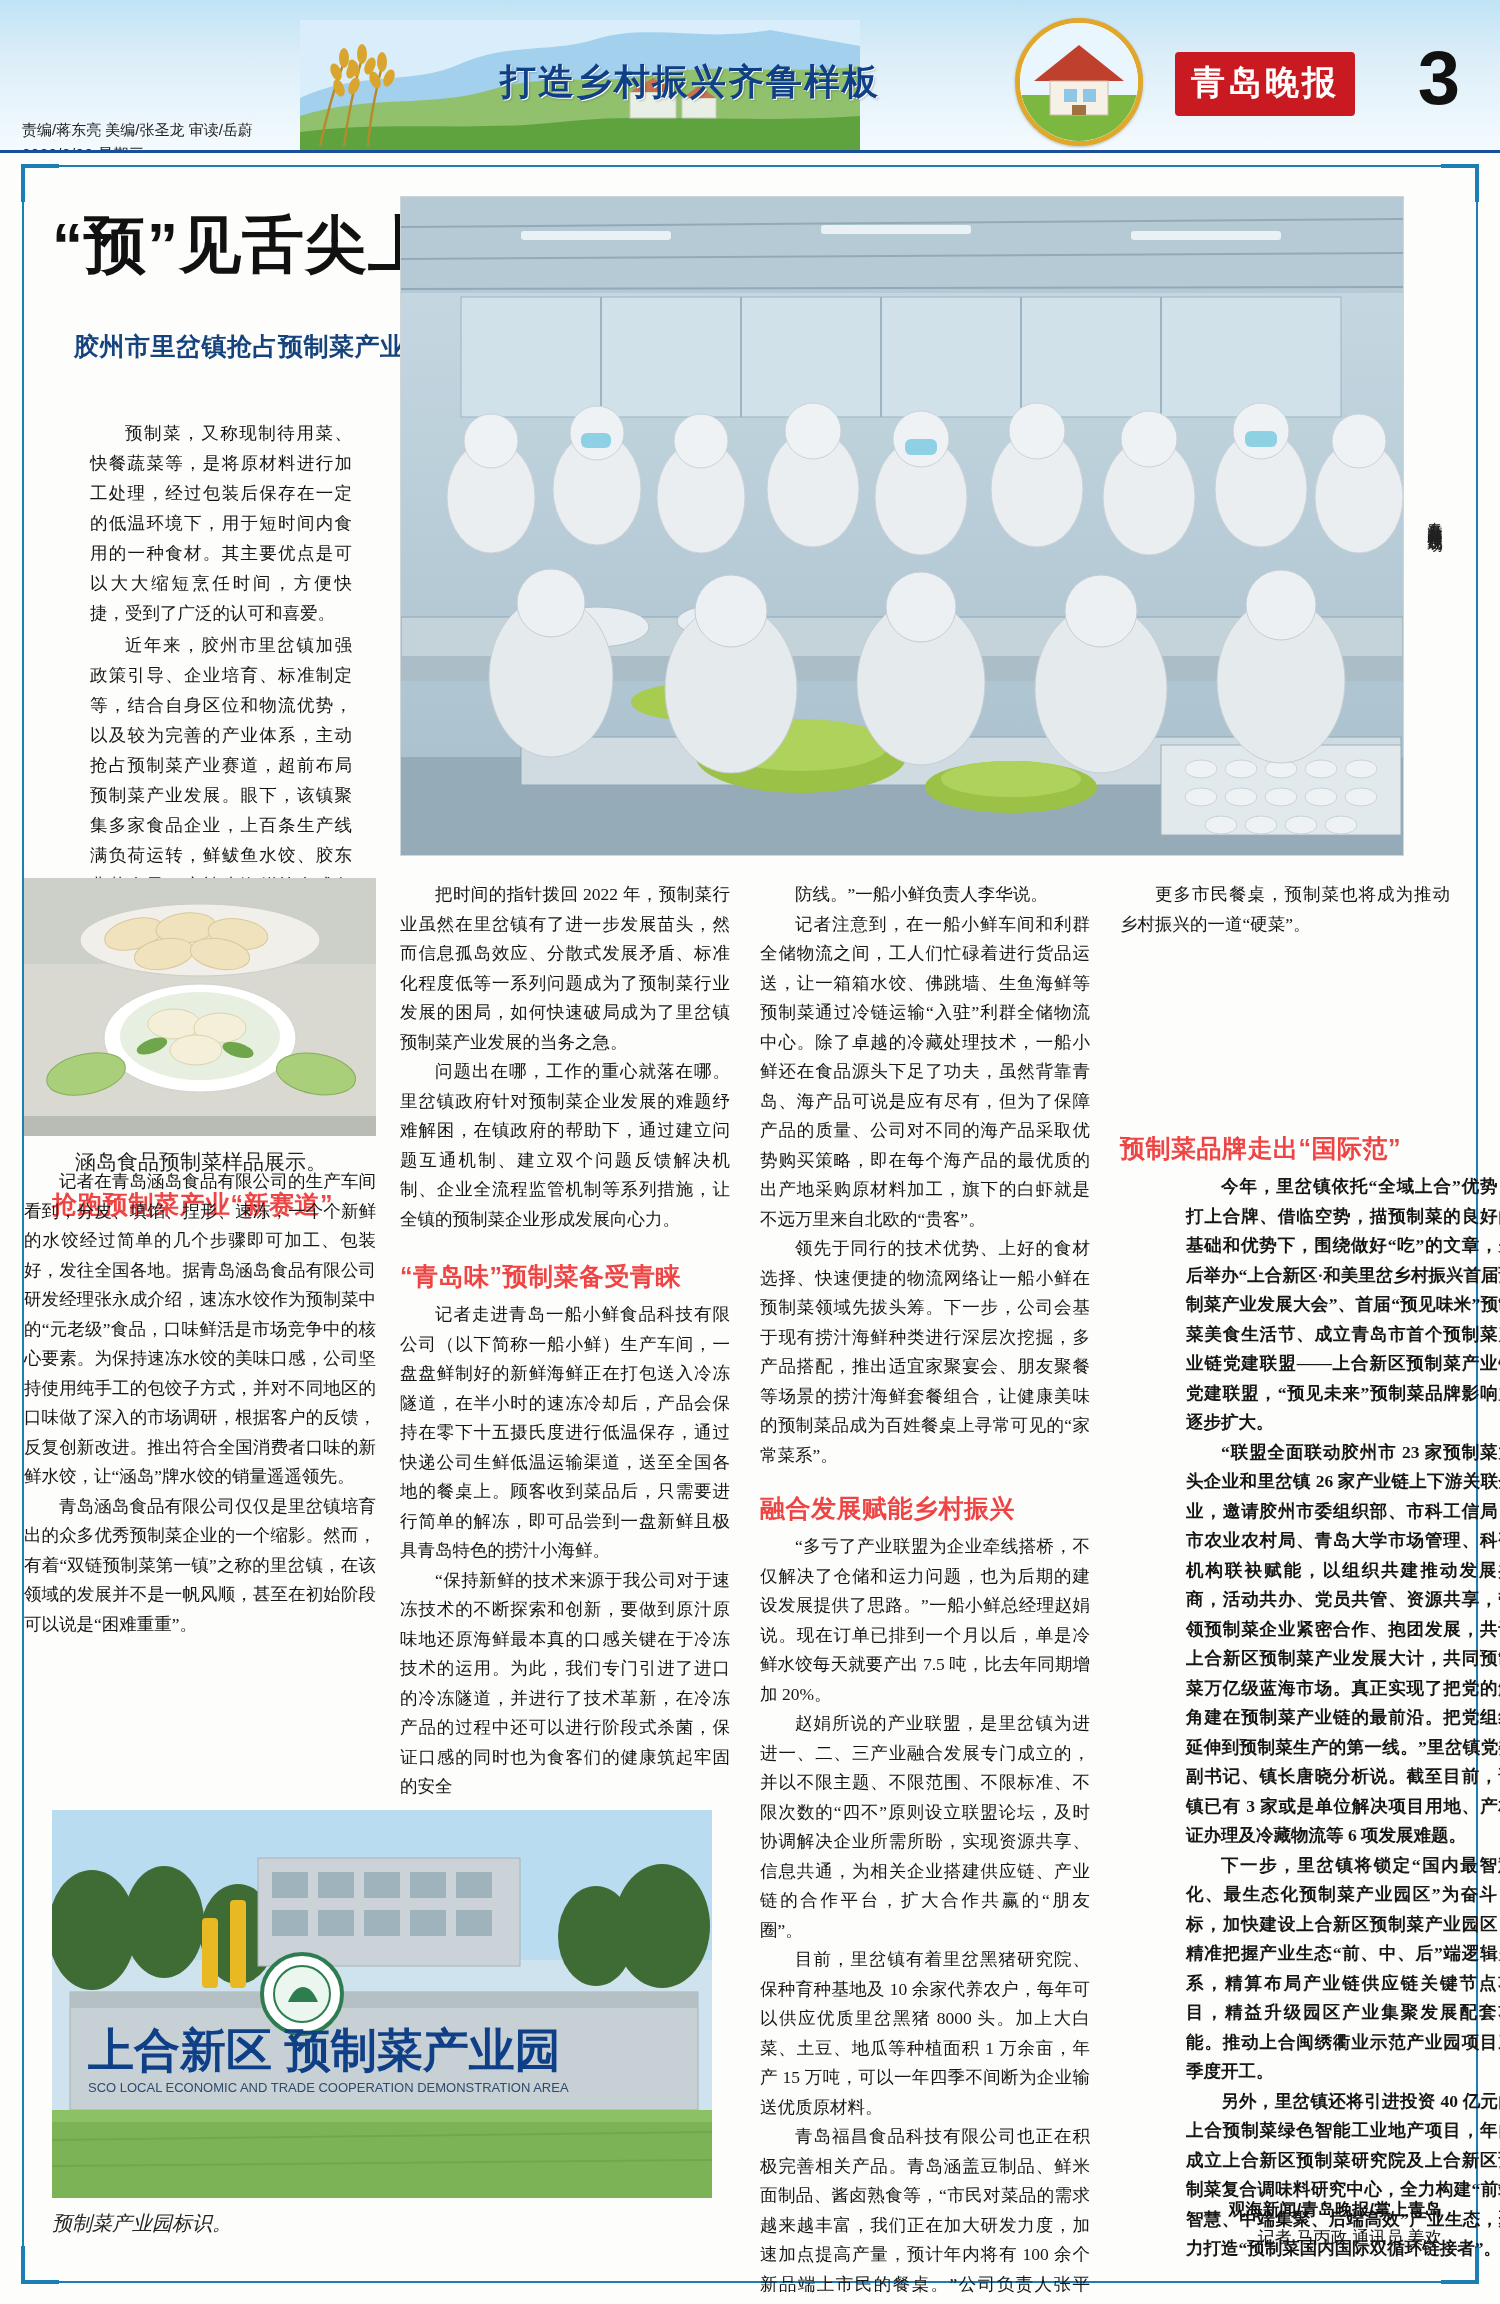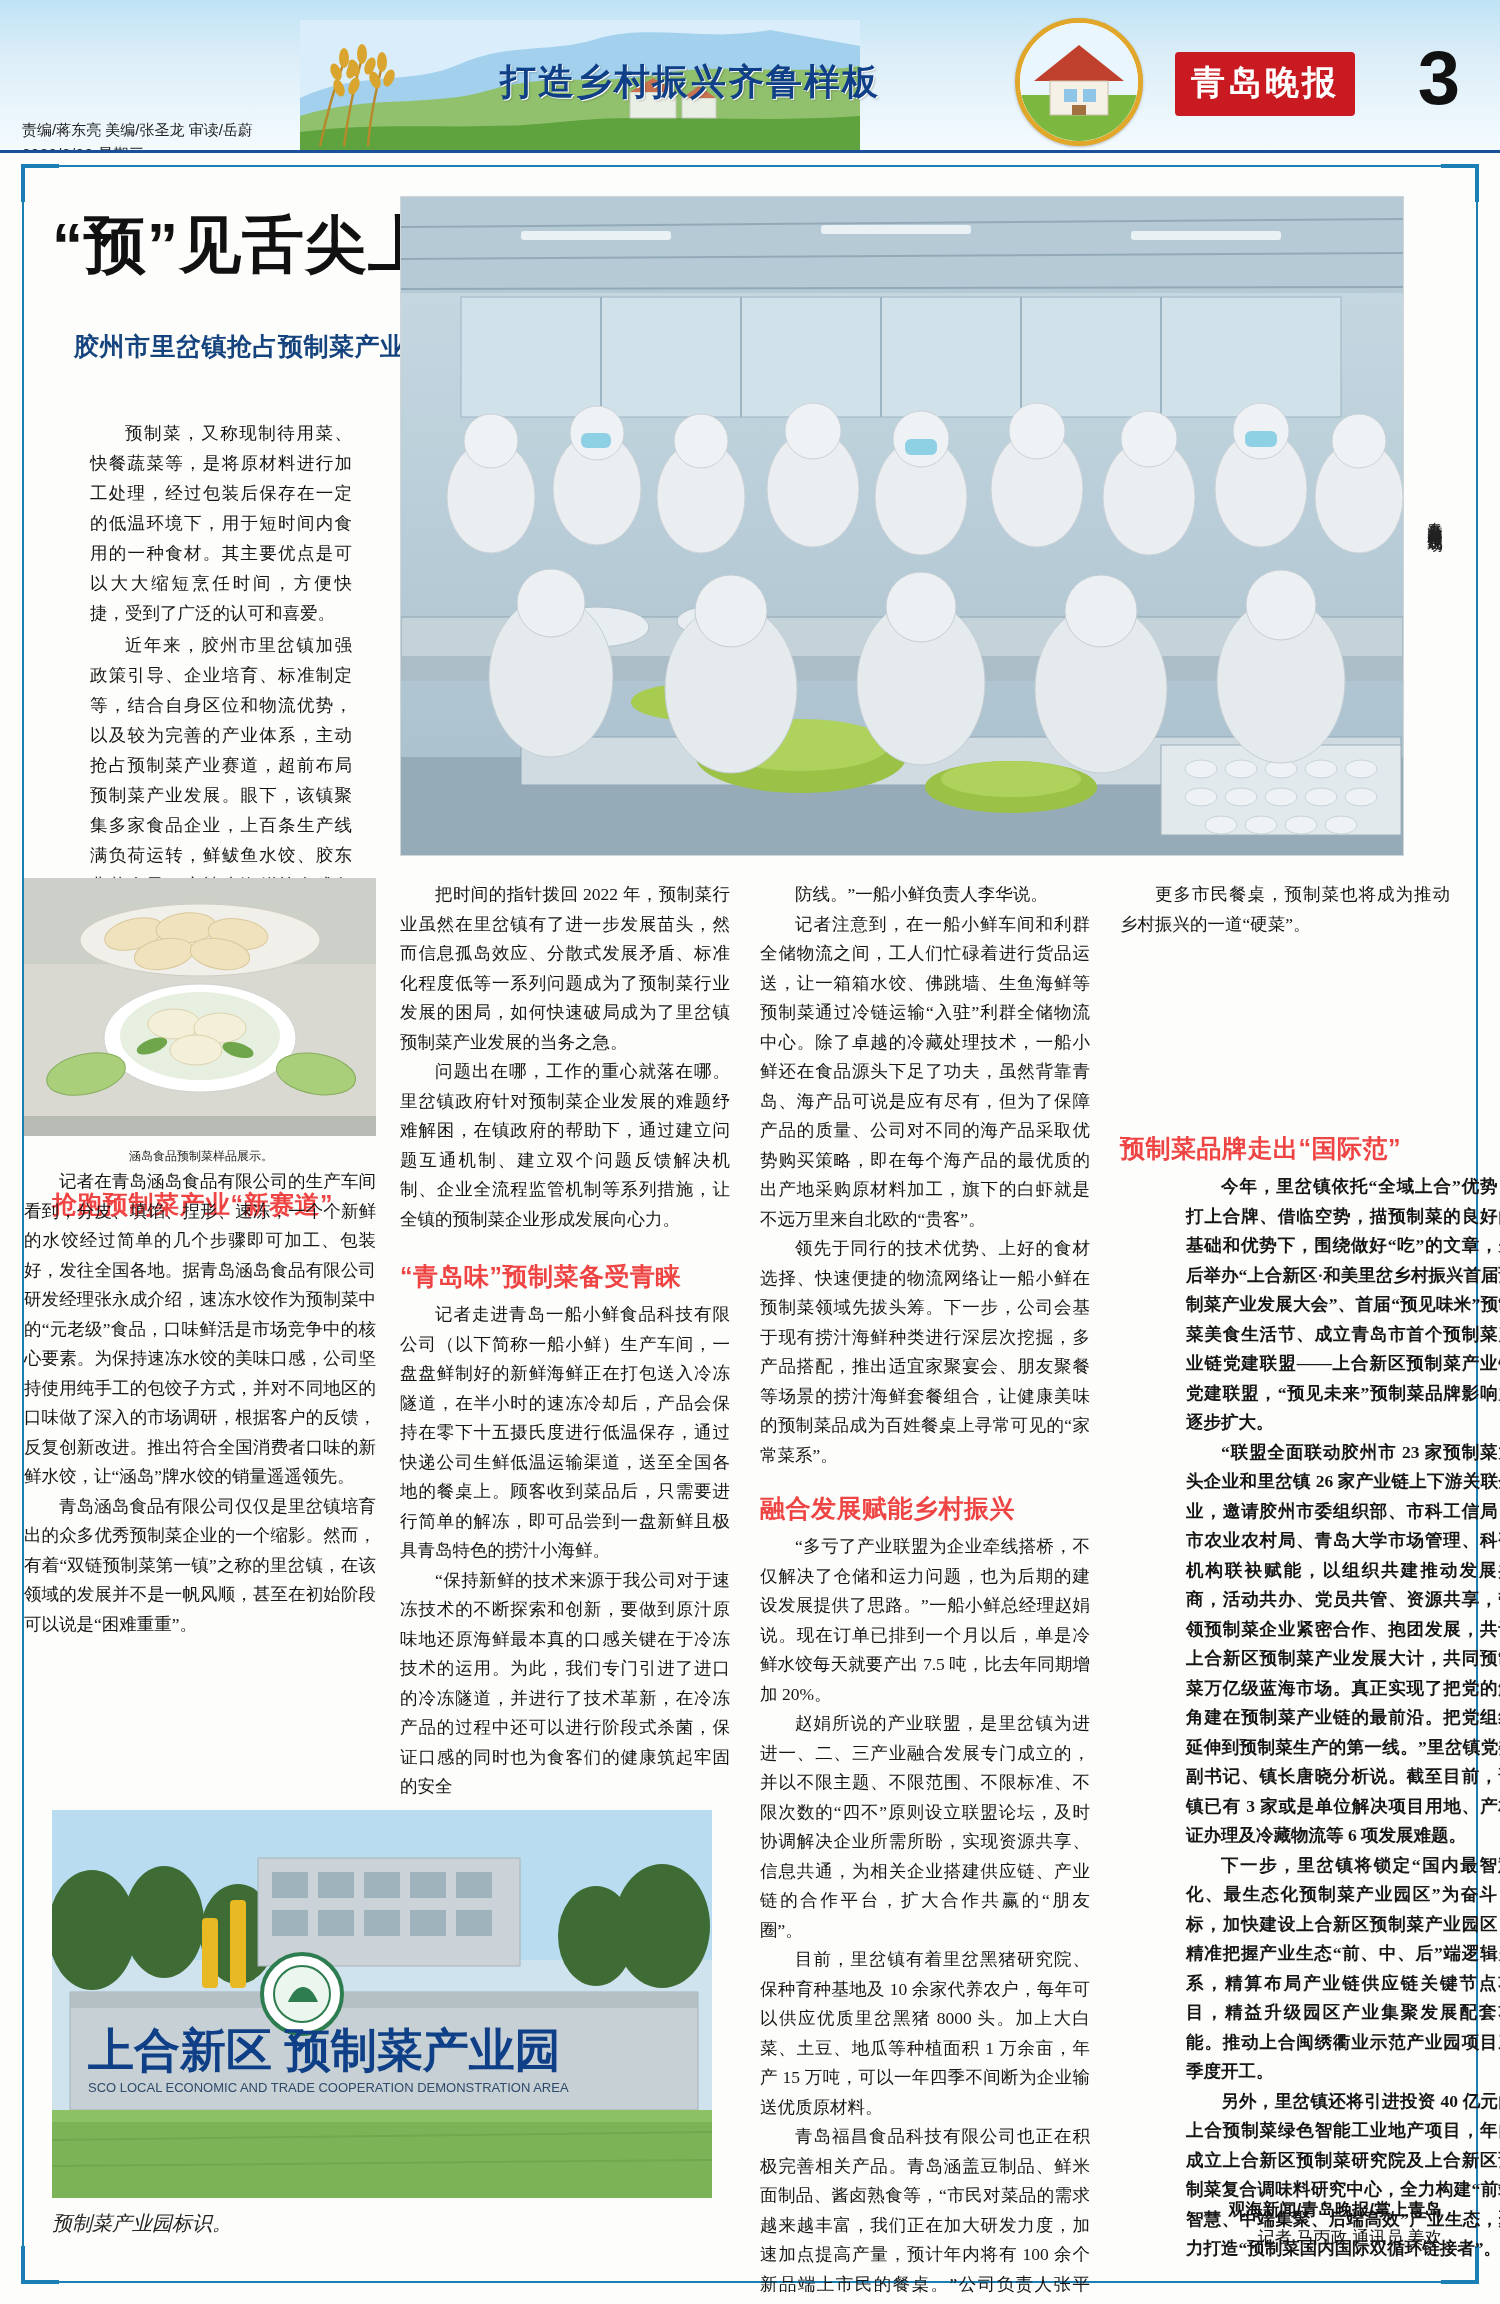--- a/index.html
+++ b/index.html
@@ -195,21 +195,21 @@
     width: 352px; height: 258px;
     overflow: hidden;
     background: #b8b8b0;
   }
   .food-caption {
     position: absolute;
     left: 28px; top: 1148px;
     width: 346px;
     text-align: center;
     font-family: "Liberation Sans", sans-serif;
-    font-size: 12px;
+    font-size: 21px;
     color: #222;
   }
 
   
   .sec-head {
     position: absolute;
     font-family: "Liberation Sans", sans-serif;
     font-weight: bold;
     font-size: 25px;
     color: #ef4444;

